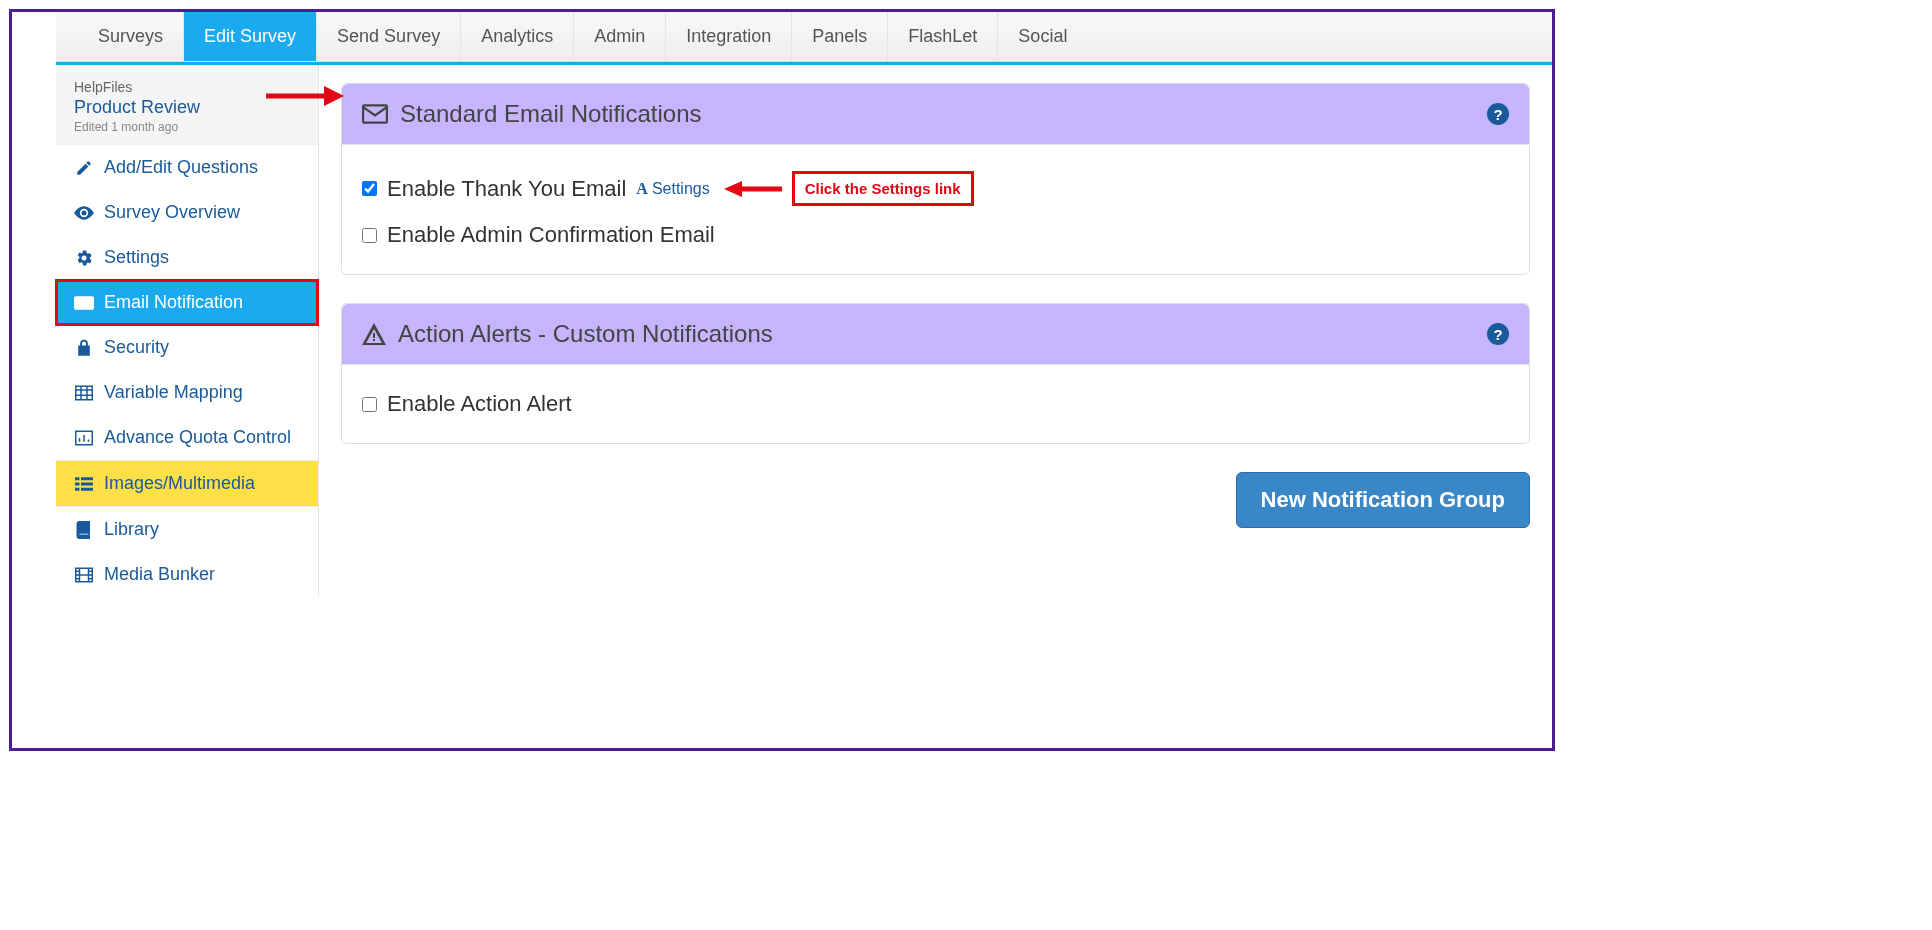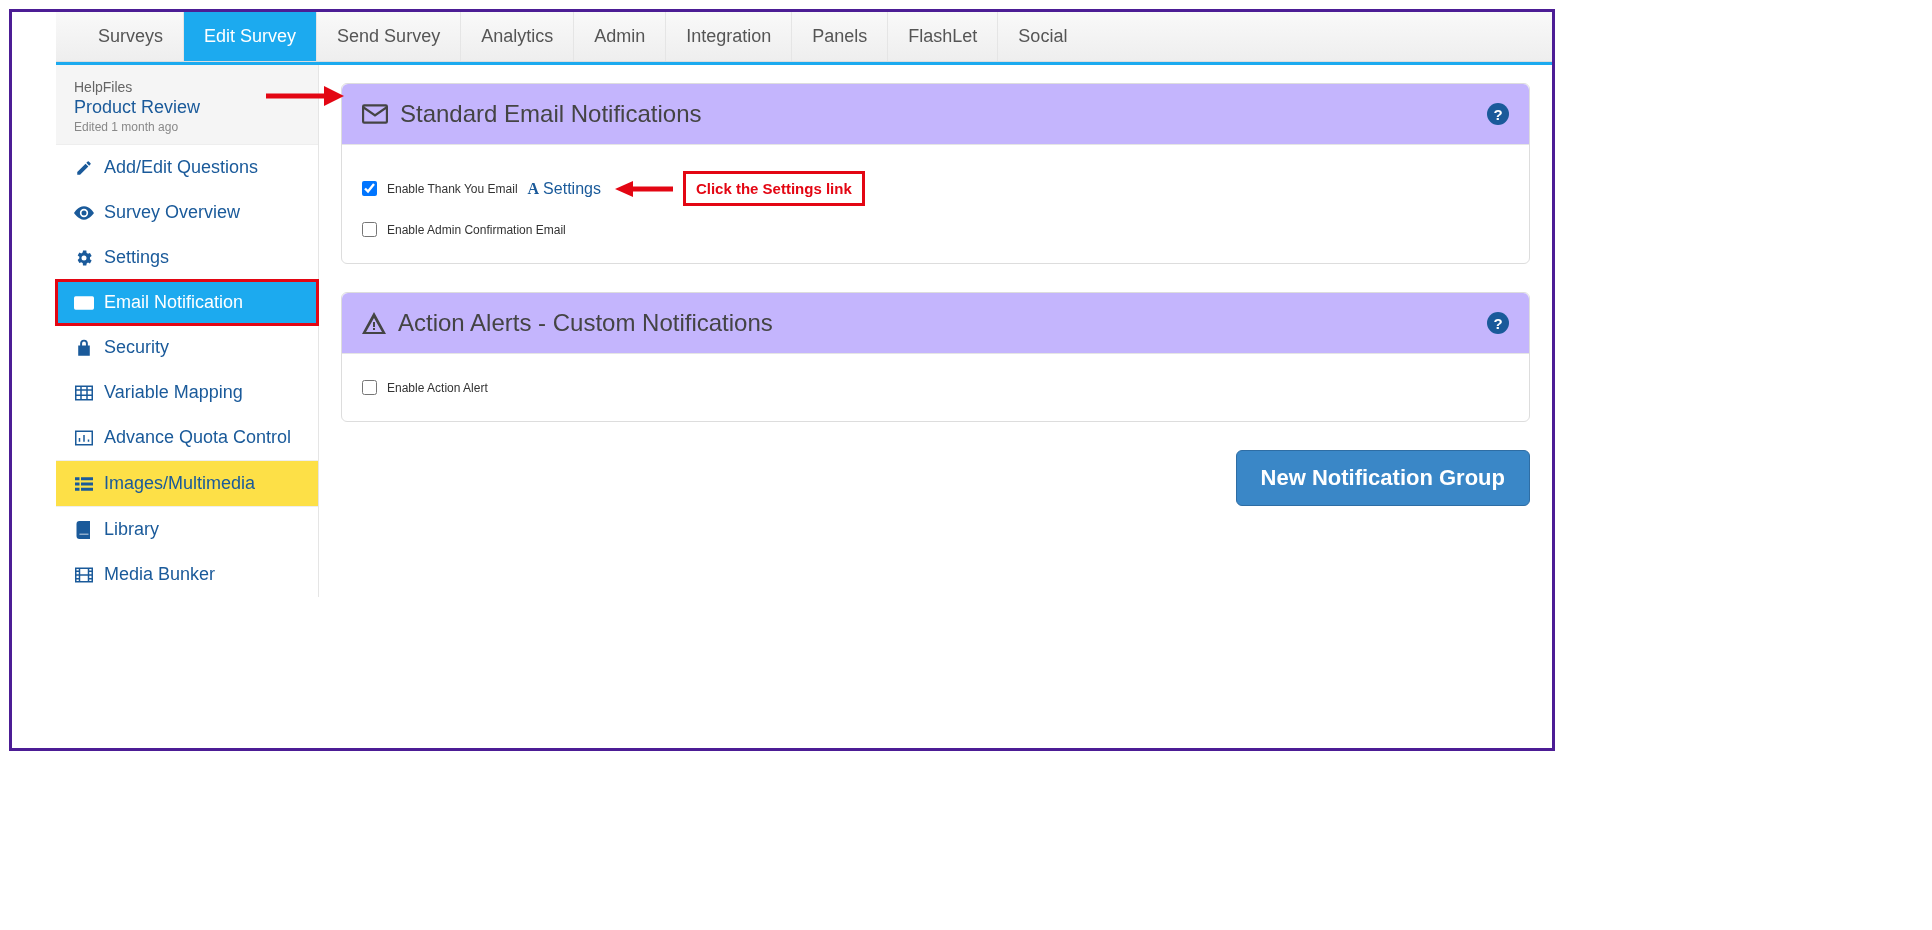--- a/index.html
+++ b/index.html
@@ -29,21 +29,21 @@
     .sb-item.section { background: #fde047; color: #1a5a9a; border-top: 1px solid #eee; border-bottom: 1px solid #eee; }
 
     
     .main { flex: 1; padding: 18px 22px 30px 22px; position: relative; }
     .panel { border: 1px solid #ddd; border-radius: 6px; margin-bottom: 28px; background: #fff; }
     .panel-head { background: #c4b5fd; padding: 16px 20px; border-bottom: 1px solid #e5e5e5; display: flex; align-items: center; gap: 12px; border-radius: 6px 6px 0 0; }
     .panel-head h2 { font-size: 24px; font-weight: 400; color: #444; flex: 1; }
     .help-badge { width: 22px; height: 22px; border-radius: 50%; background: #1a5a9a; color: #fff; display: inline-flex; align-items: center; justify-content: center; font-size: 15px; font-weight: 700; cursor: pointer; }
     .panel-body { padding: 18px 20px; }
     .cb-row { display: flex; align-items: center; gap: 10px; padding: 8px 0; flex-wrap: wrap; }
-    .cb-row label { font-size: 12px; color: #333; }
+    .cb-row label { font-size: 22px; color: #333; }
     .cb-row input[type=checkbox] { width: 15px; height: 15px; }
     .settings-link { color: #1a5a9a; font-size: 16px; text-decoration: none; display: inline-flex; align-items: center; gap: 4px; }
     .settings-link .A { font-family: Georgia, serif; font-weight: 700; }
 
     .action-row { display: flex; justify-content: flex-end; }
     .btn-primary { background: #3a87c7; color: #ffffff; border: 1px solid #2e6da4; border-radius: 6px; padding: 14px 24px; font-size: 22px; font-weight: 700; cursor: pointer; }
 
     
     .anno-callout { position: absolute; border: 3px solid #e30613; color: #e30613; font-weight: 700; font-size: 15px; padding: 6px 10px; background: #fff; }
     .arrow { position: absolute; }

